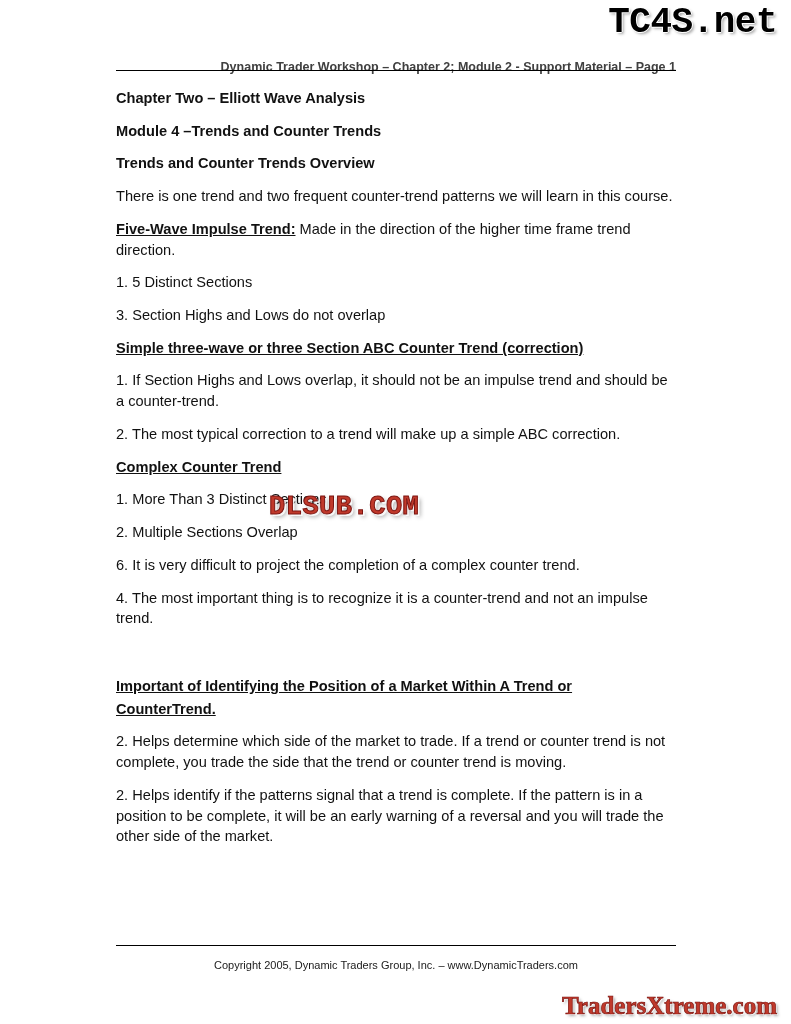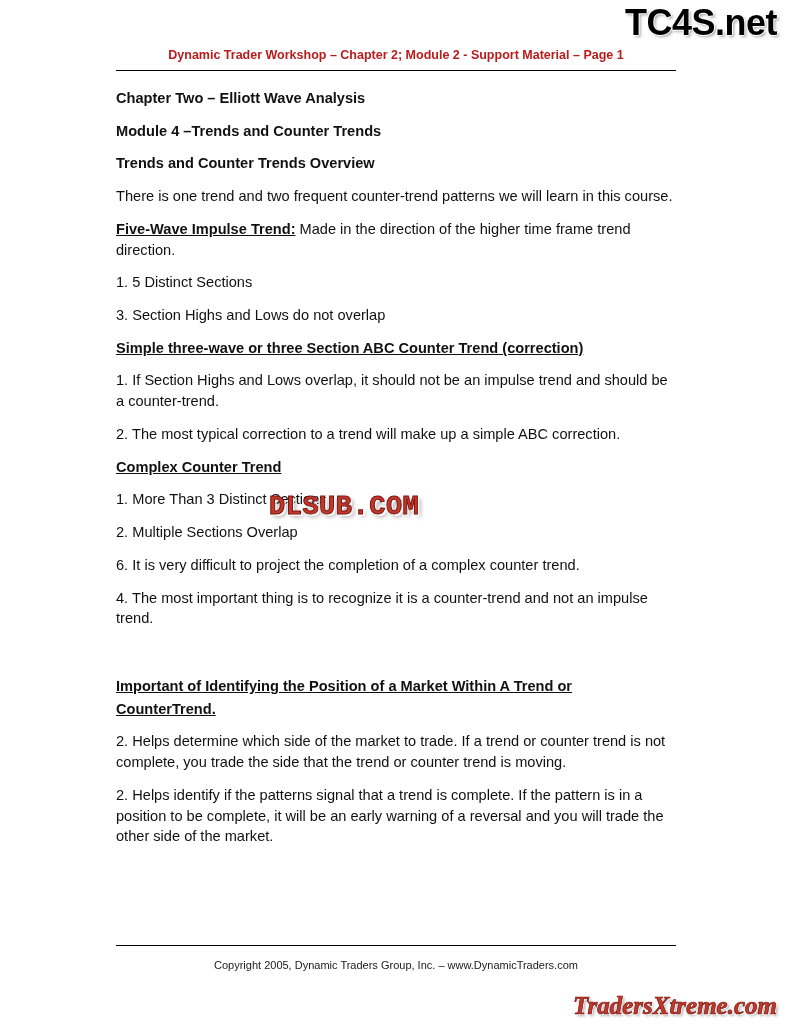--- a/index.html
+++ b/index.html
@@ -22,41 +22,41 @@
     width: 791px;
     height: 1024px;
     background: #ffffff;
   }
 
   
   .wm-top {
     position: absolute;
     top: 2px;
     right: 14px;
-    font-family: Liberation Sans, sans-serif;
+    font-family: Liberation Mono, monospace;
     font-size: 36px;
     font-weight: bold;
     letter-spacing: -0.5px;
     color: #000000;
     text-shadow:
       1px 0 0 #ffffff, -1px 0 0 #ffffff,
       0 1px 0 #ffffff, 0 -1px 0 #ffffff,
       2px 2px 3px rgba(0,0,0,0.35);
   }
 
   
   .header {
     position: absolute;
-    top: 48px;
+    top: 60px;
     left: 116px;
     width: 560px;
-    text-align: center;
+    text-align: right;
     font-size: 12.5px;
     font-weight: bold;
-    color: #b91c1c;
+    color: #404040;
   }
   .header-rule {
     position: absolute;
     top: 70px;
     left: 116px;
     width: 560px;
     height: 1px;
     background: #000000;
   }
 
@@ -116,21 +116,20 @@
     position: absolute;
     bottom: 4px;
     right: 14px;
     font-family: "Liberation Serif", serif;
     font-size: 25px;
     font-weight: bold;
     color: #c0392b;
     -webkit-text-stroke: 0.7px #7b1410;
     text-shadow: 1px 1px 0 rgba(255,255,255,0.9), 2px 2px 3px rgba(0,0,0,0.35);
     white-space: nowrap;
-    font-style: italic;
   }
 </style>
 </head>
 <body>
 
 <div class="page">
 
   <div class="wm-top">TC4S.net</div>
 
   <div class="header">Dynamic Trader Workshop – Chapter 2; Module 2 - Support Material – Page 1</div>

